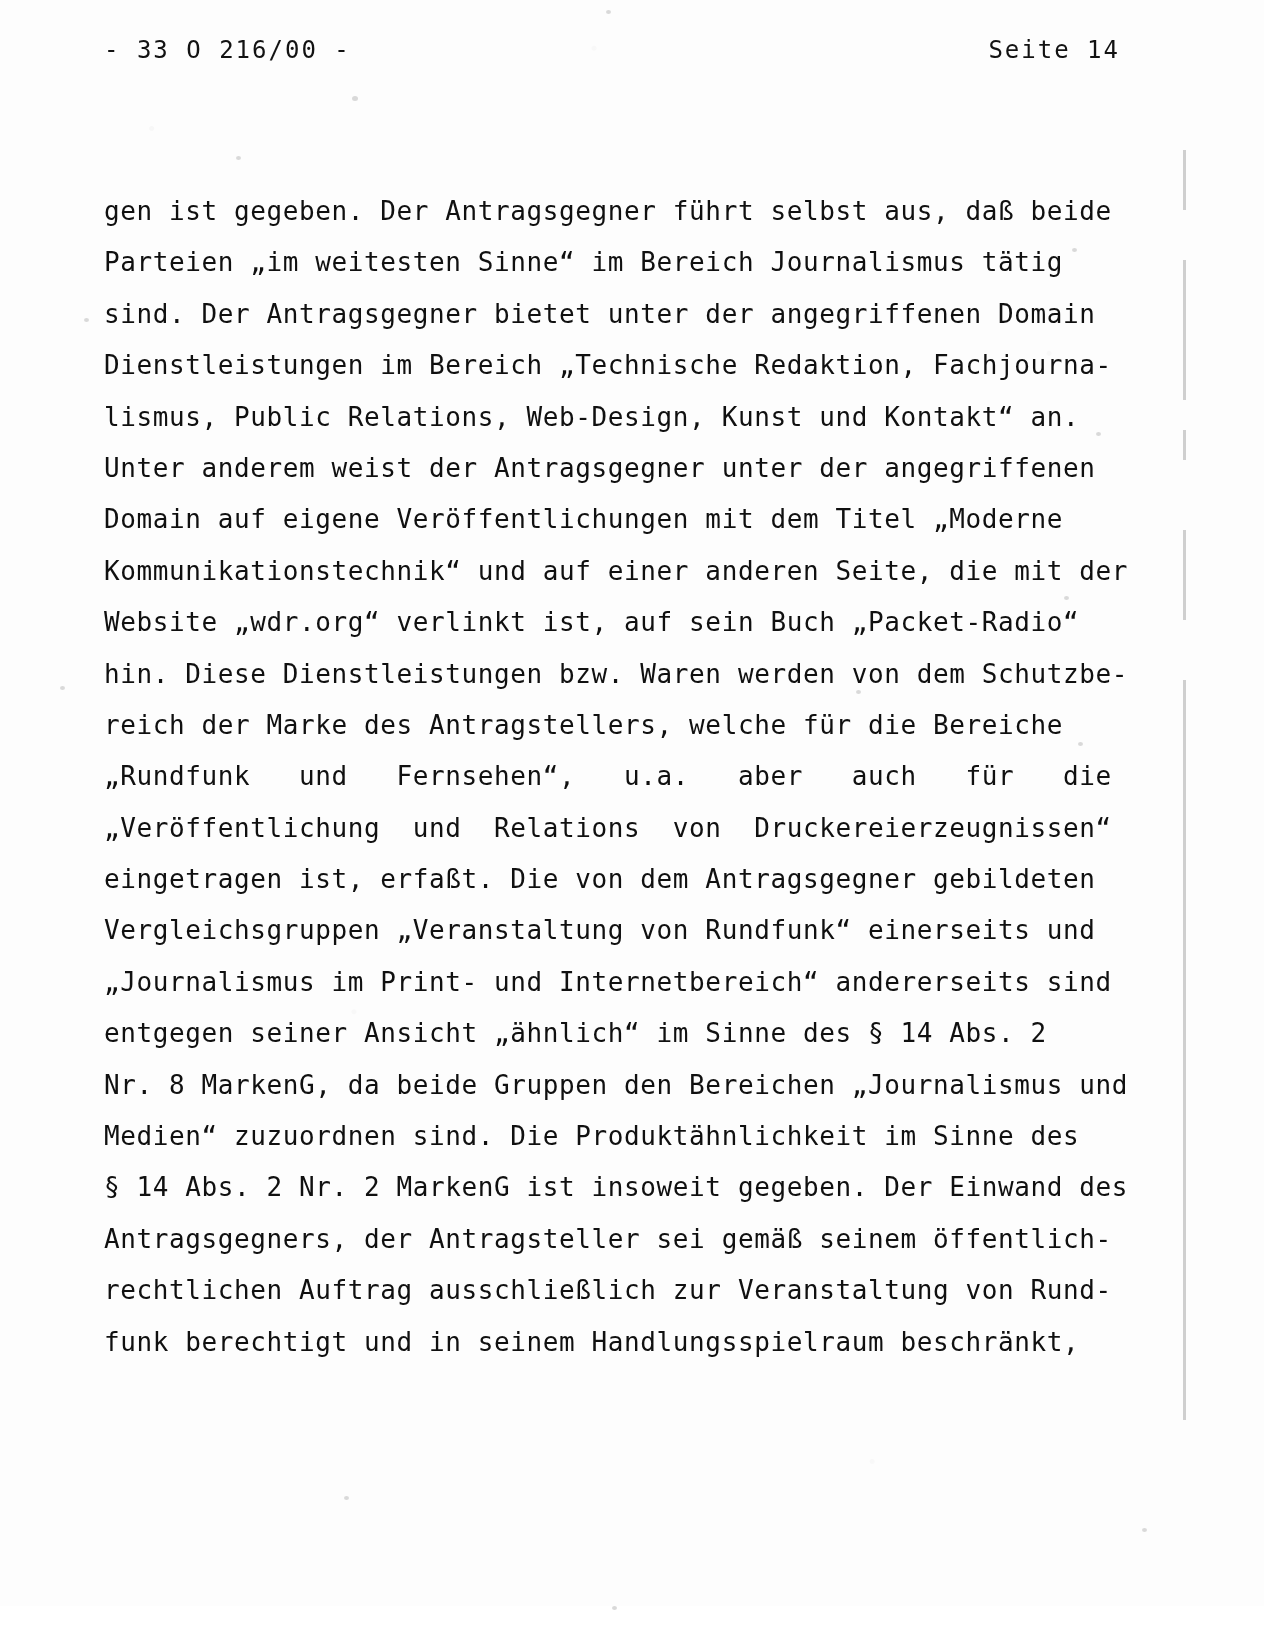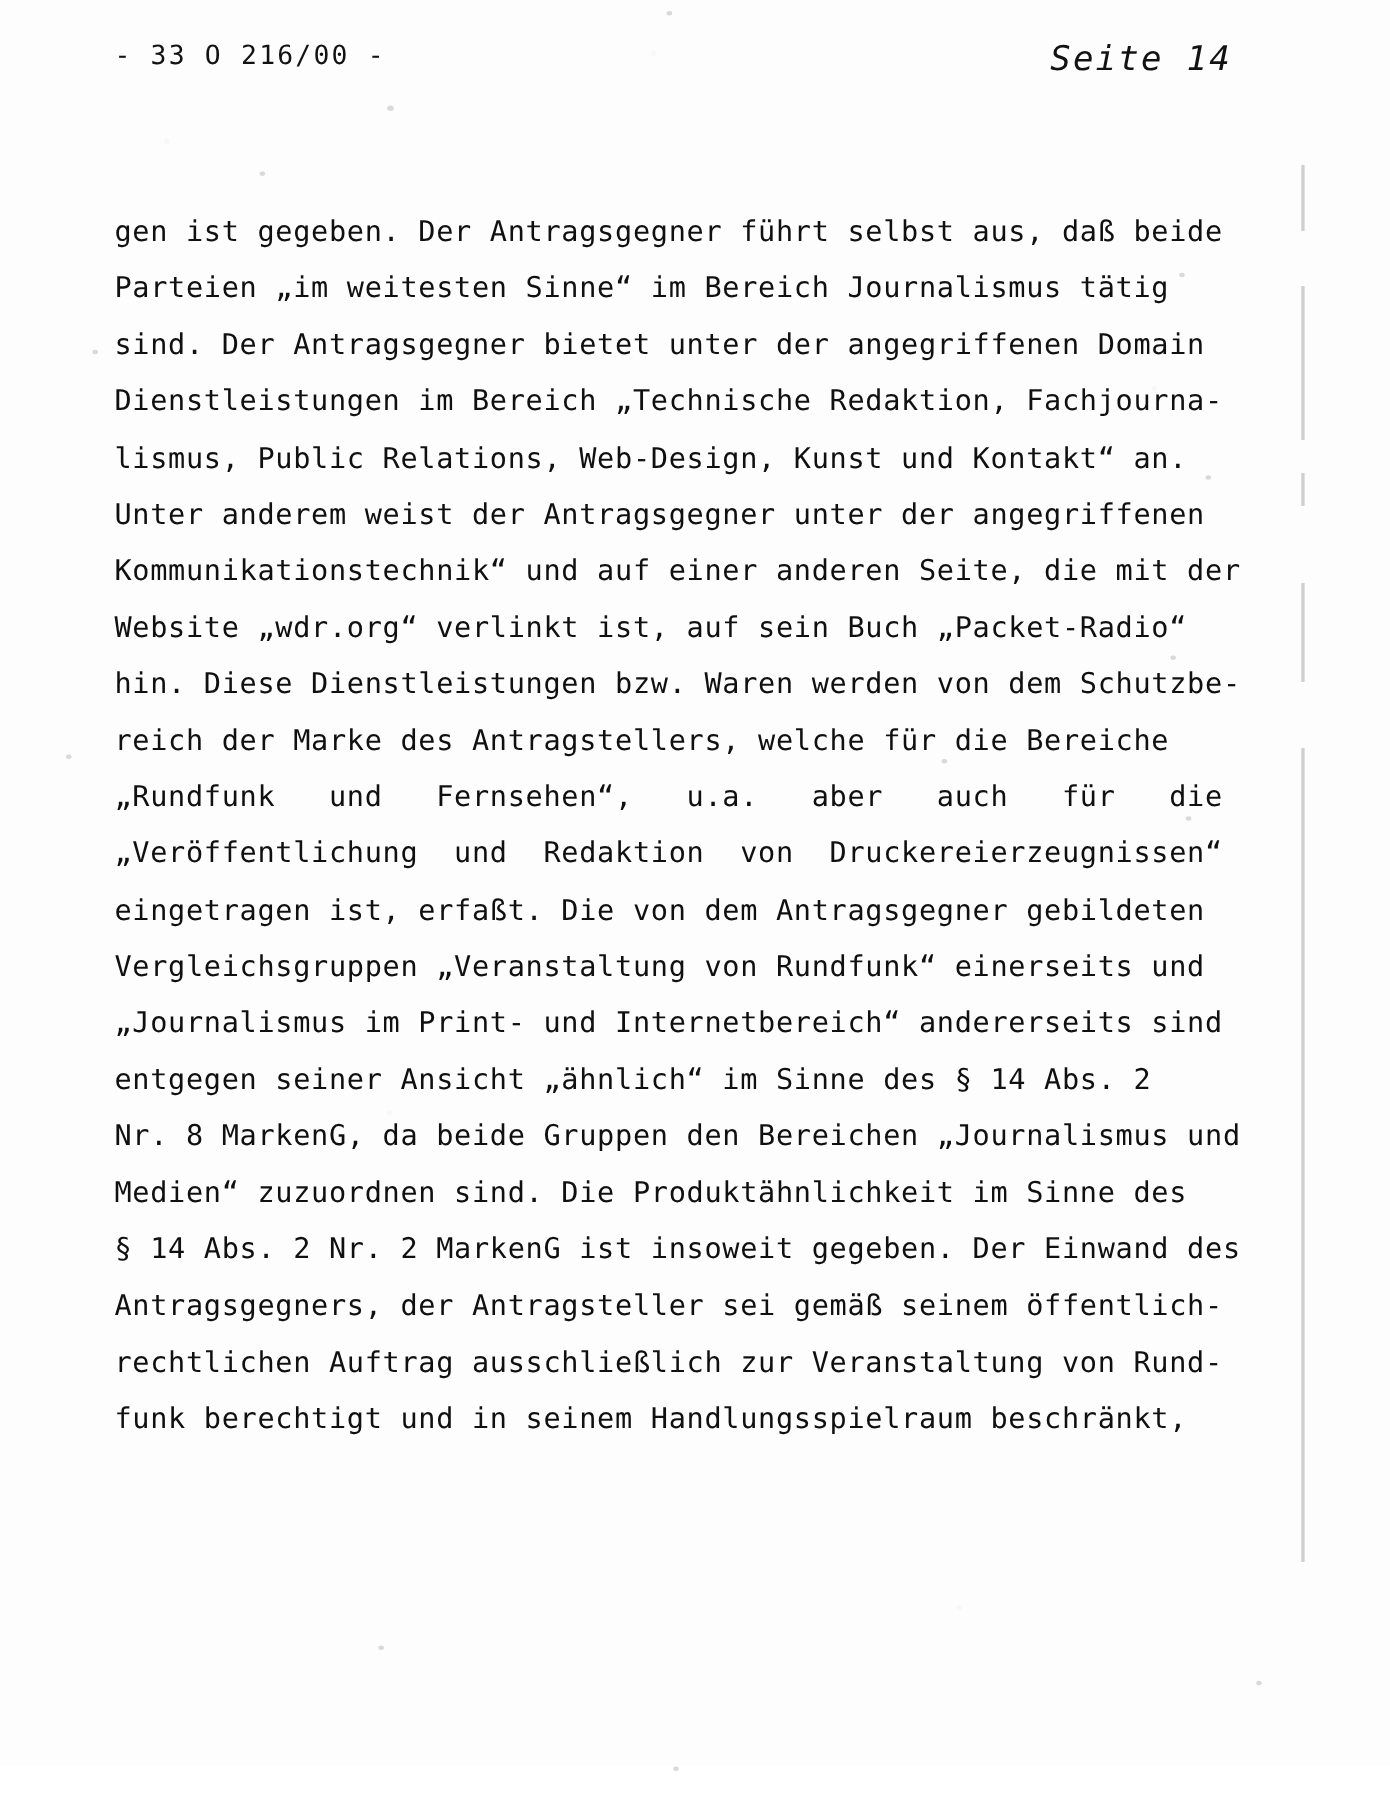--- a/index.html
+++ b/index.html
@@ -45,24 +45,23 @@
     left: 8px;
     top: 0;
     font-size: 24px;
     letter-spacing: 2.0px;
     white-space: nowrap;
   }
   .page-label {
     position: absolute;
     right: 48px;
     top: 0;
-    font-size: 31px;
+    font-size: 24px;
     letter-spacing: 2.0px;
     white-space: nowrap;
-    font-style: italic;
   }
 
   
   .doc-body {
     position: absolute;
     top: 186px;
     left: 104px;
     width: 920px;
   }
   .doc-line {
@@ -105,26 +104,27 @@
     <div class="page-label">Seite  14</div>
   </div>
 
   <div class="doc-body">
     <div class="doc-line">gen ist gegeben. Der Antragsgegner führt selbst aus, daß beide</div>
     <div class="doc-line">Parteien „im weitesten Sinne“ im Bereich Journalismus tätig</div>
     <div class="doc-line">sind. Der Antragsgegner bietet unter der angegriffenen Domain</div>
     <div class="doc-line">Dienstleistungen im Bereich „Technische Redaktion, Fachjourna-</div>
     <div class="doc-line">lismus, Public Relations, Web-Design, Kunst und Kontakt“ an.</div>
     <div class="doc-line">Unter anderem weist der Antragsgegner unter der angegriffenen</div>
+    <div class="doc-line">Domain auf eigene Veröffentlichungen mit dem Titel „Moderne</div>
     <div class="doc-line">Kommunikationstechnik“ und auf einer anderen Seite, die mit der</div>
     <div class="doc-line">Website „wdr.org“ verlinkt ist, auf sein Buch „Packet-Radio“</div>
     <div class="doc-line">hin. Diese Dienstleistungen bzw. Waren werden von dem Schutzbe-</div>
     <div class="doc-line">reich der Marke des Antragstellers, welche für die Bereiche</div>
     <div class="doc-line">„Rundfunk   und   Fernsehen“,   u.a.   aber   auch   für   die</div>
-    <div class="doc-line">„Veröffentlichung  und  Redaktion  von  Druckereierzeugnissen“</div>
+    <div class="doc-line">„Veröffentlichung  und  Relations  von  Druckereierzeugnissen“</div>
     <div class="doc-line">eingetragen ist, erfaßt. Die von dem Antragsgegner gebildeten</div>
     <div class="doc-line">Vergleichsgruppen „Veranstaltung von Rundfunk“ einerseits und</div>
     <div class="doc-line">„Journalismus im Print- und Internetbereich“ andererseits sind</div>
     <div class="doc-line">entgegen seiner Ansicht „ähnlich“ im Sinne des § 14 Abs. 2</div>
     <div class="doc-line">Nr. 8 MarkenG, da beide Gruppen den Bereichen „Journalismus und</div>
     <div class="doc-line">Medien“ zuzuordnen sind. Die Produktähnlichkeit im Sinne des</div>
     <div class="doc-line">§ 14 Abs. 2 Nr. 2 MarkenG ist insoweit gegeben. Der Einwand des</div>
     <div class="doc-line">Antragsgegners, der Antragsteller sei gemäß seinem öffentlich-</div>
     <div class="doc-line">rechtlichen Auftrag ausschließlich zur Veranstaltung von Rund-</div>
     <div class="doc-line">funk berechtigt und in seinem Handlungsspielraum beschränkt,</div>

